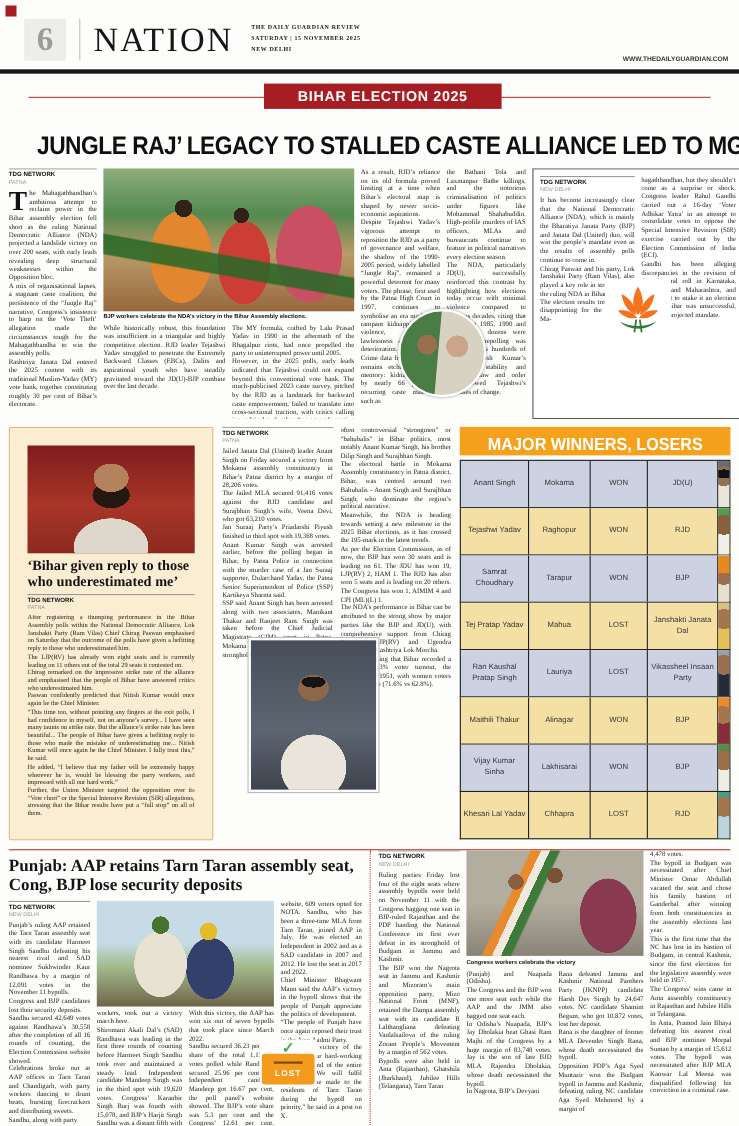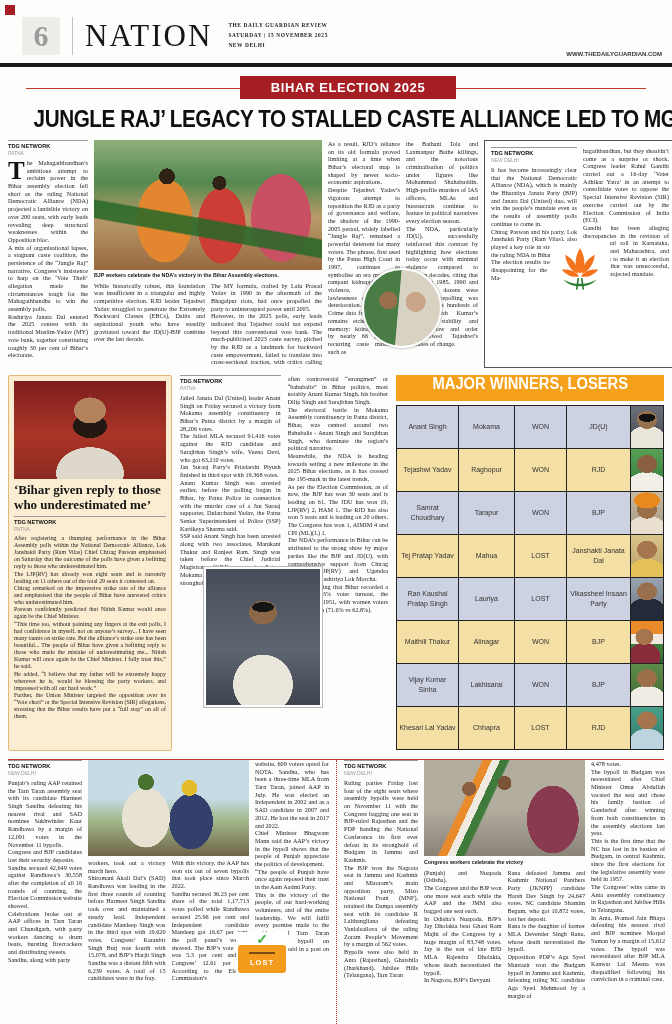--- a/index.html
+++ b/index.html
@@ -11,21 +11,21 @@
   .pagenum-box{width:38px;height:38px;background:#ededea;display:flex;align-items:center;justify-content:center;}
   .pagenum{font-size:30px;font-weight:bold;color:#9b9b9b;font-family:"Liberation Serif",serif;}
   .vrule{width:1px;height:38px;background:#c2c2c2;margin:0 12px;}
   .section-title{font-size:31px;letter-spacing:2px;color:#161616;font-family:"Liberation Serif",serif;text-align:right;}
   .pub-block{margin-left:16px;font-family:"Liberation Serif",serif;font-size:5.4px;font-weight:bold;
              letter-spacing:.6px;color:#222;line-height:1.8;text-transform:uppercase;}
   .website{margin-left:auto;align-self:flex-end;font-family:"Liberation Sans",sans-serif;
            font-size:6px;font-weight:bold;color:#333;padding-bottom:1px;}
   .mast-bar{height:4px;background:#1a1a1a;margin-top:5px;}
   
-  .banner-wrap{position:relative;height:23px;margin:9px 0 7px;padding-left:24px;}
+  .banner-wrap{position:relative;height:23px;margin:9px 0 20px;padding-left:24px;}
   .banner-line{position:absolute;top:50%;left:26px;right:26px;border-top:1px solid #C0392B;}
   .banner{position:relative;margin:0 auto;width:216px;height:23px;background:#A61D23;color:#fff;
           display:flex;align-items:center;justify-content:center;font-family:"Liberation Sans",sans-serif;
           font-weight:bold;font-size:13px;letter-spacing:.6px;}
   
   .main-headline{margin:4px 0 7px;text-align:center;font-family:"Liberation Sans",sans-serif;
                  font-weight:bold;font-size:23px;letter-spacing:-.5px;color:#0f0f0f;
                  transform:scaleX(.9);transform-origin:center;white-space:nowrap;}
   
   .byline-block{border-top:1px solid #9a9a9a;padding-top:2px;margin-bottom:3px;}
@@ -59,21 +59,21 @@
   .sidebar-box{width:178px;flex:none;border:1px solid #555;padding:6px 6px 4px;position:relative;background:#fff;}
   .sb-head{font-family:"Liberation Serif",serif;font-weight:bold;font-size:14.5px;line-height:1.14;
            color:#121212;margin:0 0 5px;}
   .sb-cols{display:flex;gap:6px;}
   .sb-cols .scol{flex:1;}
   .lotus{position:absolute;left:50%;top:57%;transform:translate(-50%,-50%);background:#fff;
          padding:3px 5px;z-index:2;}
   
   .mid-row{display:flex;gap:8px;padding:0 8px;margin-top:7px;height:376px;overflow:hidden;}
   .chirag-box{width:152px;flex:none;background:#FBEDD2;border:1px solid #E3B877;border-radius:2px;
-              padding:5px;overflow:hidden;}
+              padding:16px;overflow:hidden;}
   .chirag-photo{height:98px;margin-bottom:4px;background:
       radial-gradient(ellipse 16px 13px at 50% 30%,#b5825e 99%,transparent),
       radial-gradient(ellipse 17px 12px at 50% 46%,#241812 99%,transparent),
       radial-gradient(ellipse 34px 26px at 50% 94%,#ded8cc 99%,transparent),
       linear-gradient(180deg,#7e1d1d 0%,#a93527 55%,#8c2a20 100%);}
   .ch-head{font-family:"Liberation Serif",serif;font-weight:bold;font-size:13px;line-height:1.15;
            color:#131313;margin:1px 0 3px;}
   .chirag-box .body-text{font-size:5.9px;line-height:1.21;}
   .anant-art{width:208px;flex:none;position:relative;overflow:hidden;}
   .an-head{font-family:"Liberation Serif",serif;font-weight:bold;font-size:16.5px;line-height:1.12;
@@ -81,21 +81,21 @@
   .an-cols{display:flex;gap:7px;}
   .an-cols .acol{flex:1;}
   .anant-photo{position:absolute;left:24px;top:192px;width:114px;height:136px;border:2px solid #fff;
       box-shadow:0 0 0 1px #bbb;z-index:2;background:
       radial-gradient(ellipse 11px 5px at 50% 28%,#151515 99%,transparent),
       radial-gradient(ellipse 14px 12px at 50% 32%,#8d6848 99%,transparent),
       radial-gradient(ellipse 30px 30px at 50% 85%,#e9e5db 99%,transparent),
       linear-gradient(180deg,#474e59 0%,#5d6570 60%,#3e444e 100%);}
   
   .table-box{flex:1;}
-  .table-banner{height:26px;background:#F6A11B;color:#fff;display:flex;align-items:flex-start;justify-content:center;
+  .table-banner{height:26px;background:#F6A11B;color:#fff;display:flex;align-items:flex-end;justify-content:center;
       font-family:"Liberation Sans",sans-serif;font-weight:bold;font-size:16px;letter-spacing:0;
       margin-bottom:4px;}
   .table-banner span{transform:scaleX(.92);}
   .t-row{display:grid;grid-template-columns:62px 56px 52px 64px 1fr;border:1px solid #222;border-top:0;height:42px;}
   .t-row.first{border-top:1px solid #222;}
   .t-row.blue{background:#CDD2E3;}
   .t-row.tan{background:#F4DFA4;}
   .t-cell{display:flex;align-items:center;justify-content:center;text-align:center;
       font-family:"Liberation Sans",sans-serif;font-size:7px;color:#333;line-height:1.45;
       border-right:1px solid #222;padding:1px 2px;}
@@ -323,20 +323,21 @@
         <div class="t-cell">RJD</div>
         <div class="t-cell t-photo p8"></div>
       </div>
     </div>
   </div>
 
   <div class="bottom-rule"></div>
   <div class="bottom-row">
 
     <div class="punjab">
+      <div class="bot-head">Punjab: AAP retains Tarn Taran assembly seat, Cong, BJP lose security deposits</div>
       <div class="art-row">
         <div class="bcol">
           <div class="byline-block">
             <div class="byline-name">TDG NETWORK</div>
             <div class="byline-loc">NEW DELHI</div>
           </div>
           <div class="body-text">Punjab’s ruling AAP retained the Tarn Taran assembly seat with its candidate Harmeet Singh Sandhu defeating his nearest rival and SAD nominee Sukhwinder Kaur Randhawa by a margin of 12,091 votes in the November 11 bypolls.
 Congress and BJP candidates lost their security deposits.
 Sandhu secured 42,649 votes against Randhawa’s 30,558 after the completion of all 16 rounds of counting, the Election Commission website showed.
 Celebrations broke out at AAP offices in Tarn Taran and Chandigarh, with party workers dancing to drum beats, bursting firecrackers and distributing sweets.

